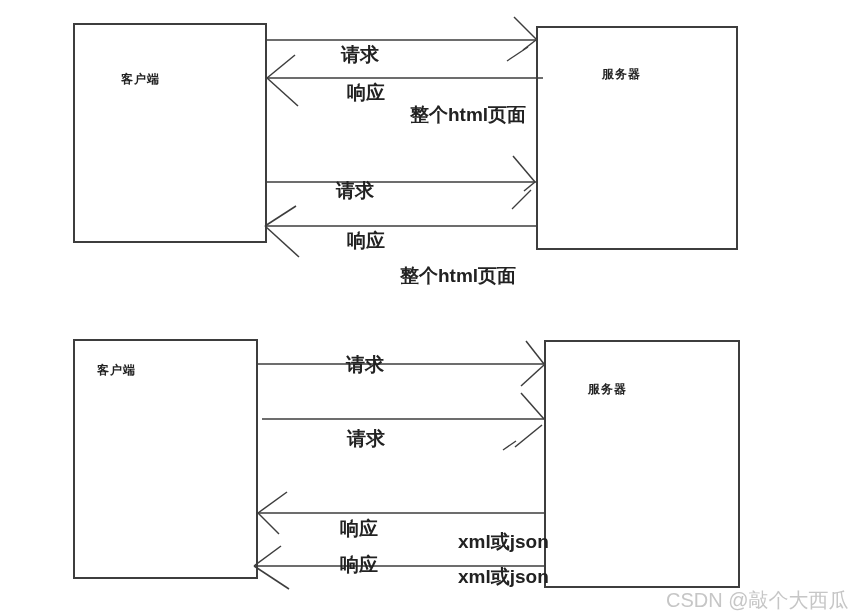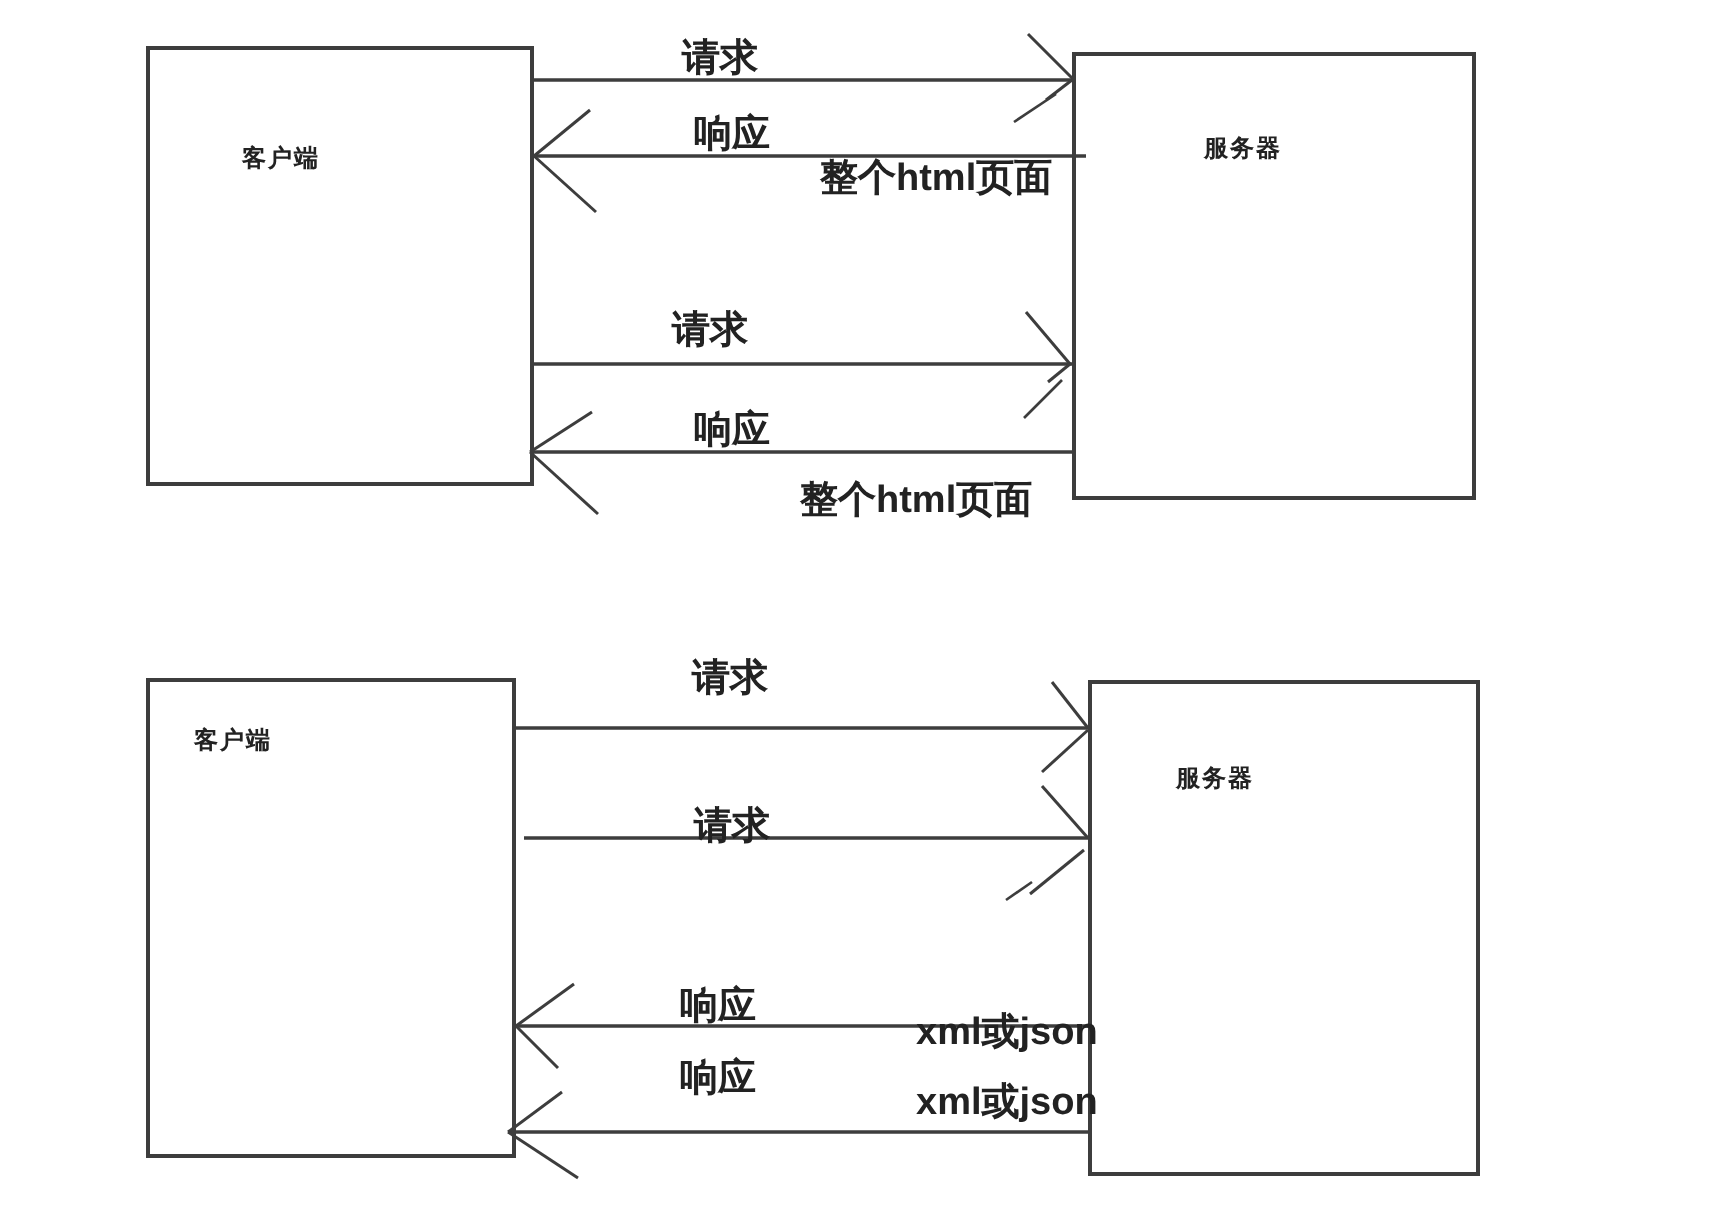--- a/index.html
+++ b/index.html
@@ -30,20 +30,21 @@
     font-weight:600;
     white-space:nowrap;
     letter-spacing:1px;
   }
   .wire-label{
     position:absolute;
     color:var(--text);
     font-size:19px;
     font-weight:600;
     white-space:nowrap;
+    margin-top:26px;
   }
   .watermark{
     position:absolute;
     left:666px;top:587px;
     color:var(--watermark);
     font-size:20px;
     font-weight:400;
     white-space:nowrap;
   }
   svg line{stroke:var(--line);}
@@ -129,14 +130,15 @@
 
   <div class="wire-label" style="left:346px;top:326px;">请求</div>
   <div class="wire-label" style="left:347px;top:400px;">请求</div>
 
   <div class="wire-label" style="left:340px;top:490px;">响应</div>
   <div class="wire-label" style="left:458px;top:503px;">xml或json</div>
 
   <div class="wire-label" style="left:340px;top:526px;">响应</div>
   <div class="wire-label" style="left:458px;top:538px;">xml或json</div>
 
+  <div class="watermark">CSDN @敲个大西瓜</div>
 
 </div>
 
 </body></html>

